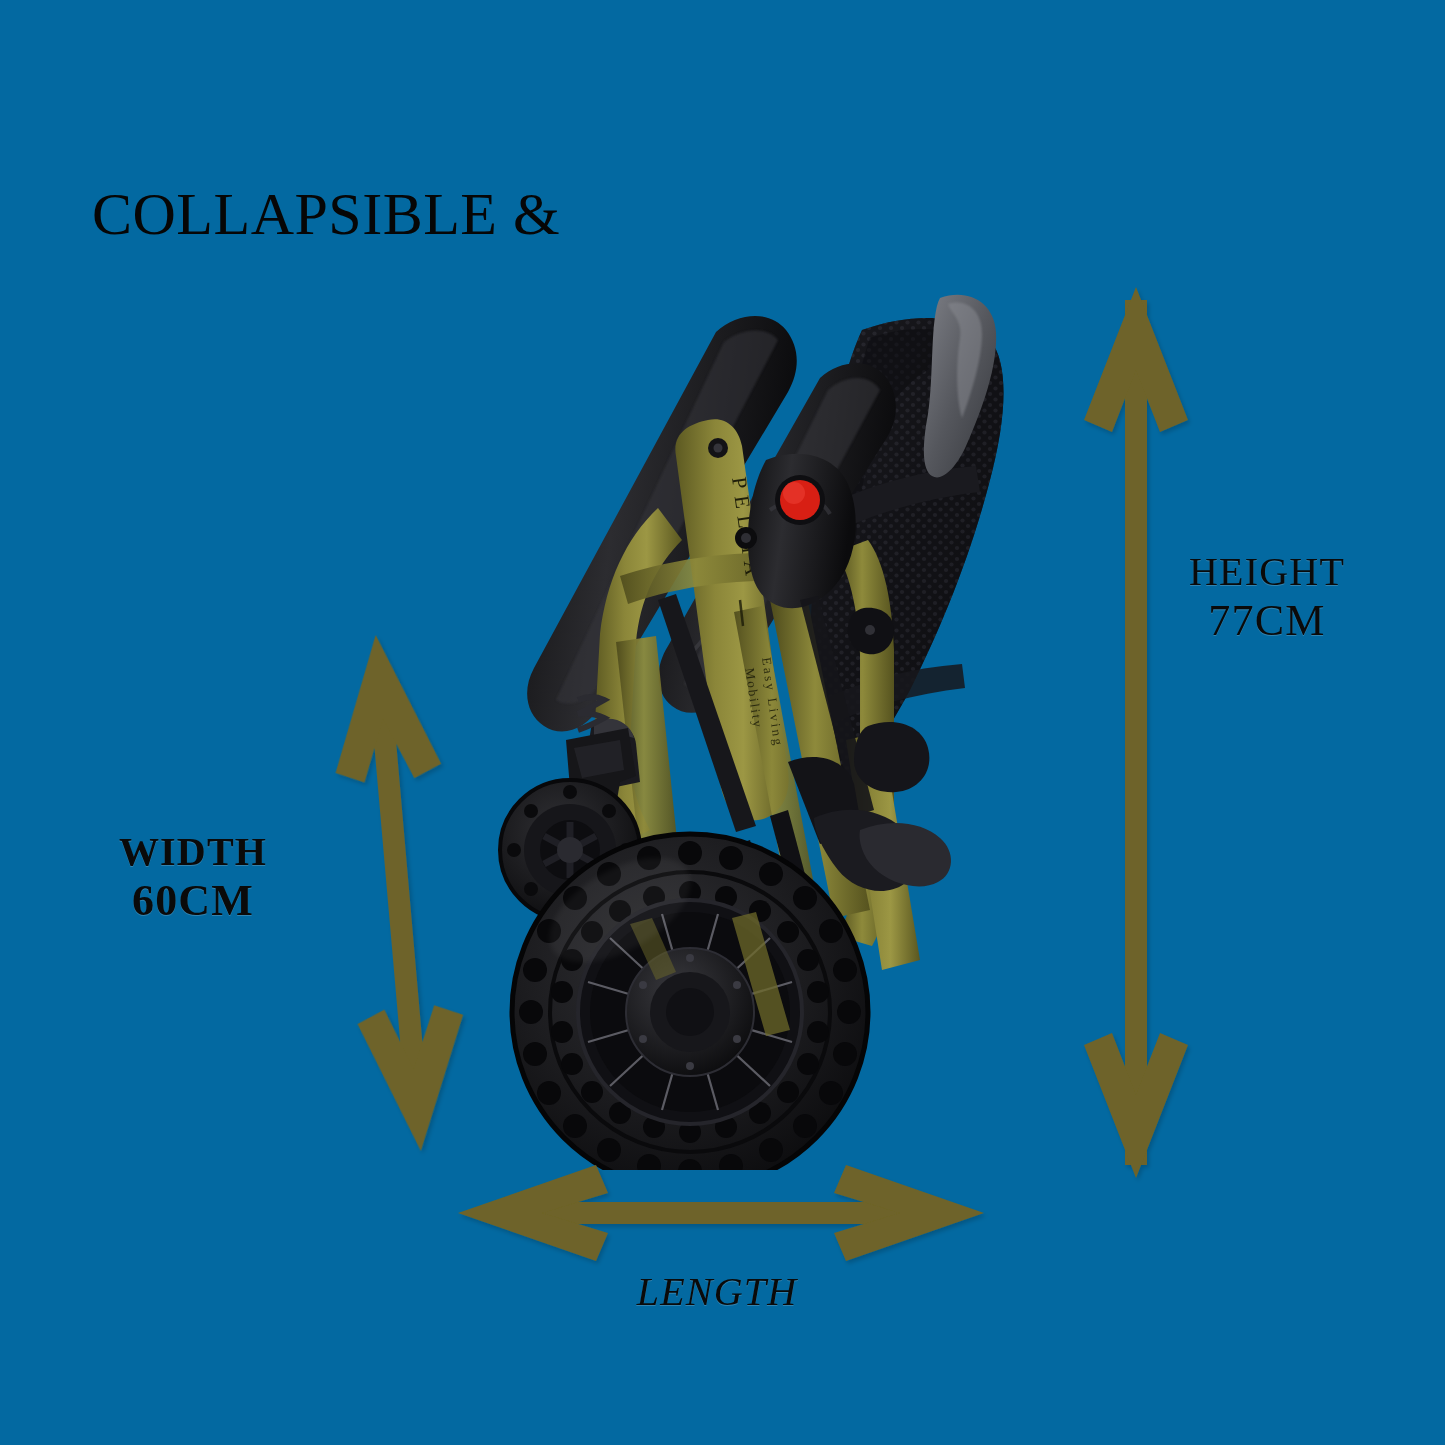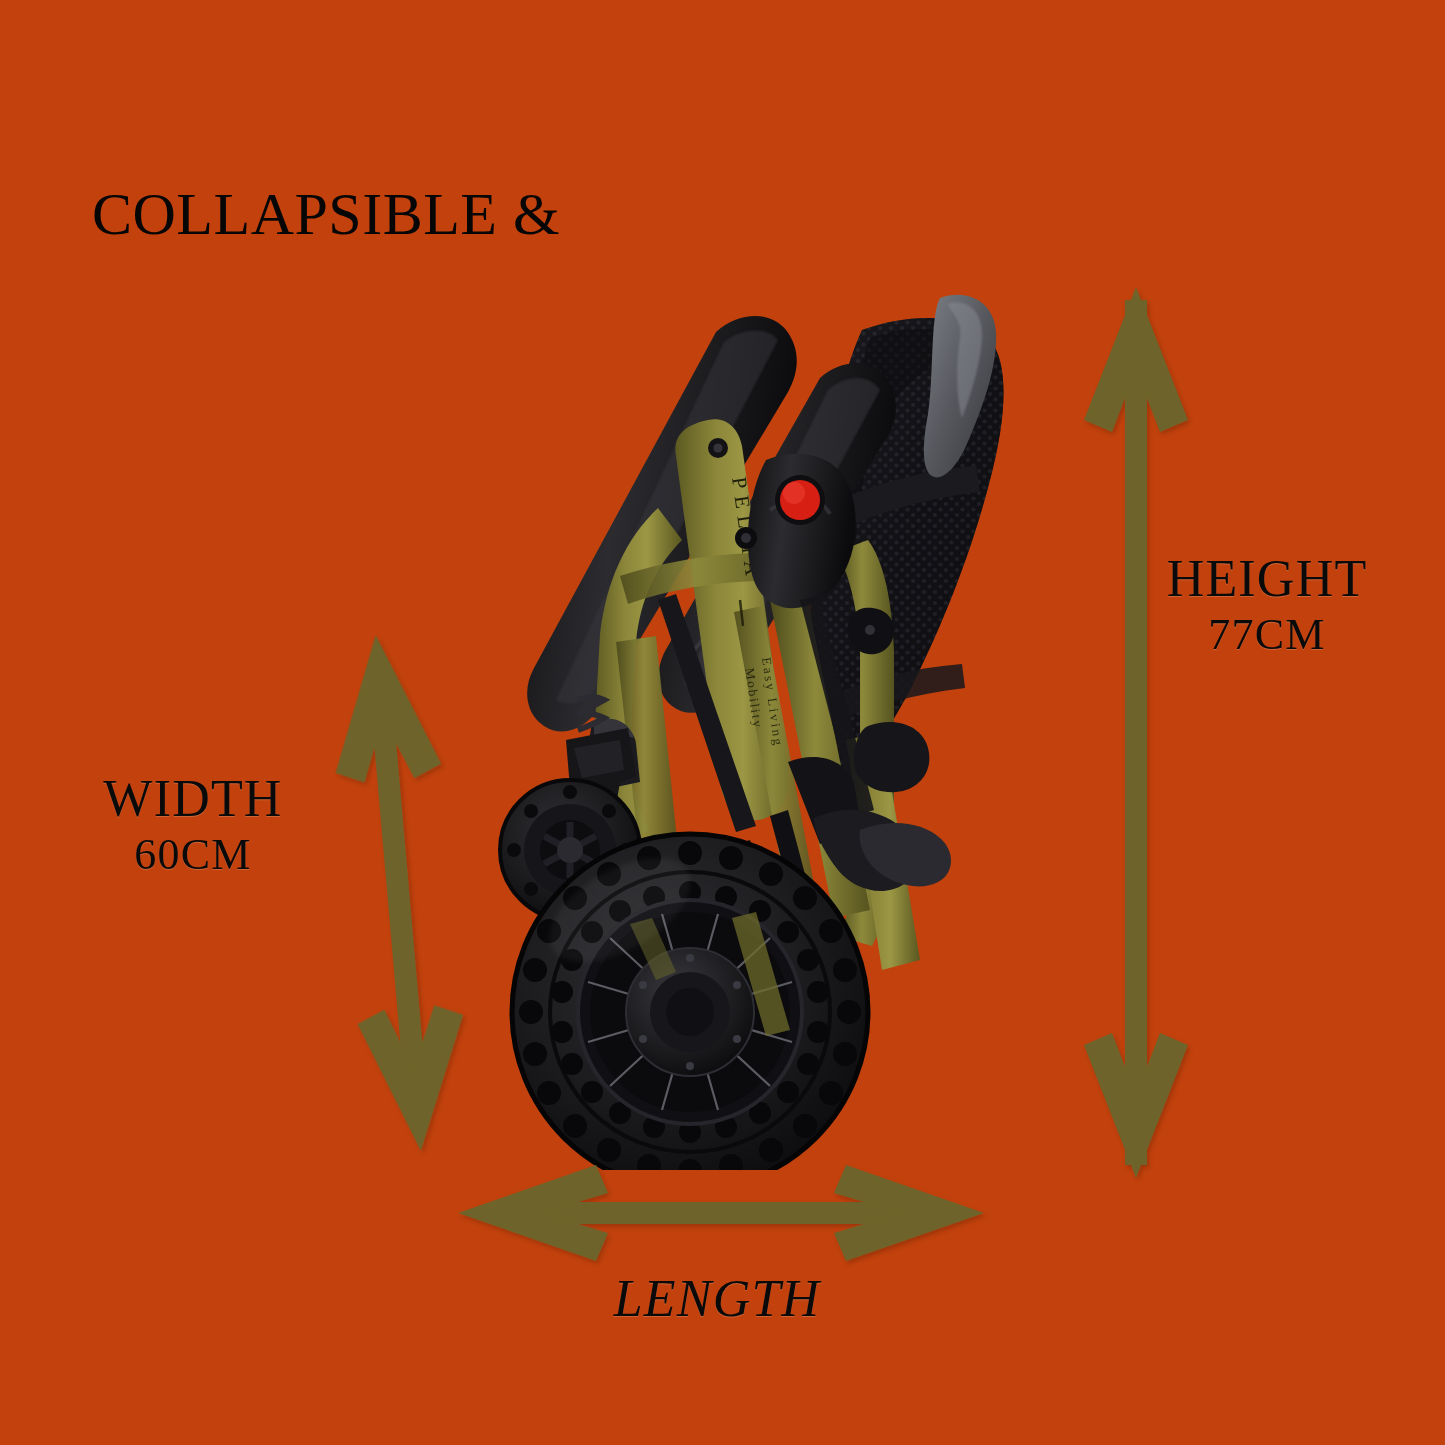--- a/index.html
+++ b/index.html
@@ -35,42 +35,42 @@
   
   .dimlabel{
     position:absolute;
     color:#0a0a0a;
     font-family:"Liberation Serif", serif;
     font-weight:400;
     text-align:center;
     line-height:1.18;
     text-shadow:0 1px 0 rgba(255,255,255,.18);
   }
-  .dimlabel .t{display:block;font-size:52px;letter-spacing:1.2px;}
+  .dimlabel .t{display:block;font-size:40px;letter-spacing:1.2px;}
   .dimlabel .v{display:block;font-size:44px;letter-spacing:1.2px;}
 
   #label-height{ left:1152px; top:548px; width:230px;}
-  #label-width { left:78px;   top:768px; width:230px;}
+  #label-width { left:78px;   top:828px; width:230px;font-weight:bold;}
   #label-length{ left:592px;  top:1268px;width:250px;font-style:italic;}
 
   
   .arrowsvg{position:absolute;left:0;top:0;width:1445px;height:1445px;pointer-events:none;}
 
   
   #product{
     position:absolute;
     left:470px; top:270px;
     width:620px; height:900px;
   }
   #product svg{display:block;width:100%;height:100%;}
 </style>
 </head>
 <body style="background: rgb(192, 192, 192);">
 
-<div id="stage" style="background: #c2410c;">
+<div id="stage" style="background: #0369a1;">
 
   <div class="headline">
     <span>COLLAPSIBLE &amp;</span>
   </div>
 
   <div id="product">
     <svg viewBox="0 0 620 900" xmlns="http://www.w3.org/2000/svg">
       <defs>
         <linearGradient id="frameG" x1="0" y1="0" x2="1" y2="0">
           <stop offset="0%" stop-color="#5d5a22"></stop>

